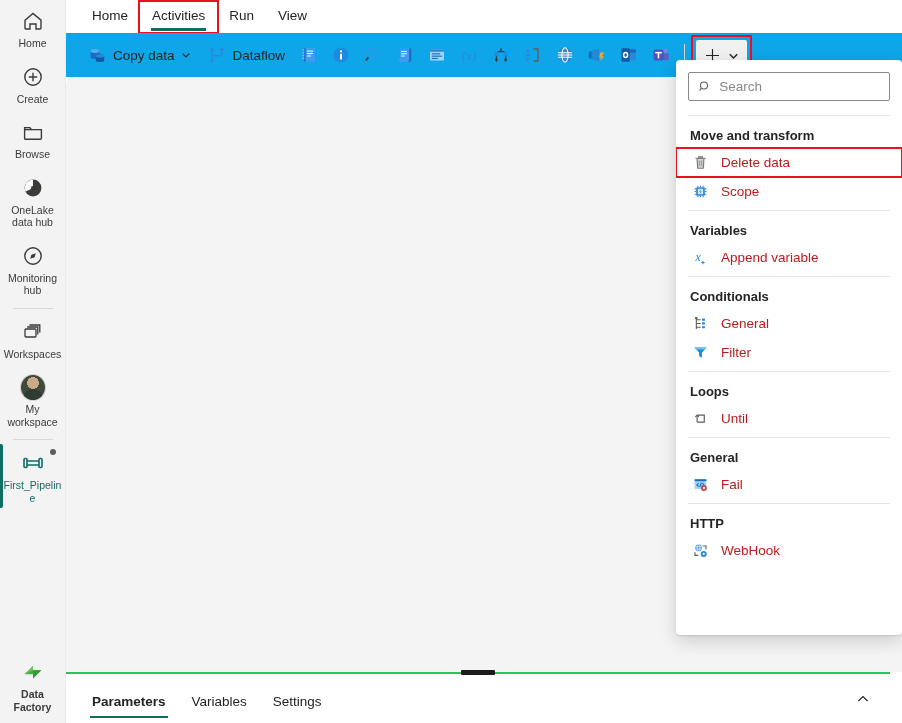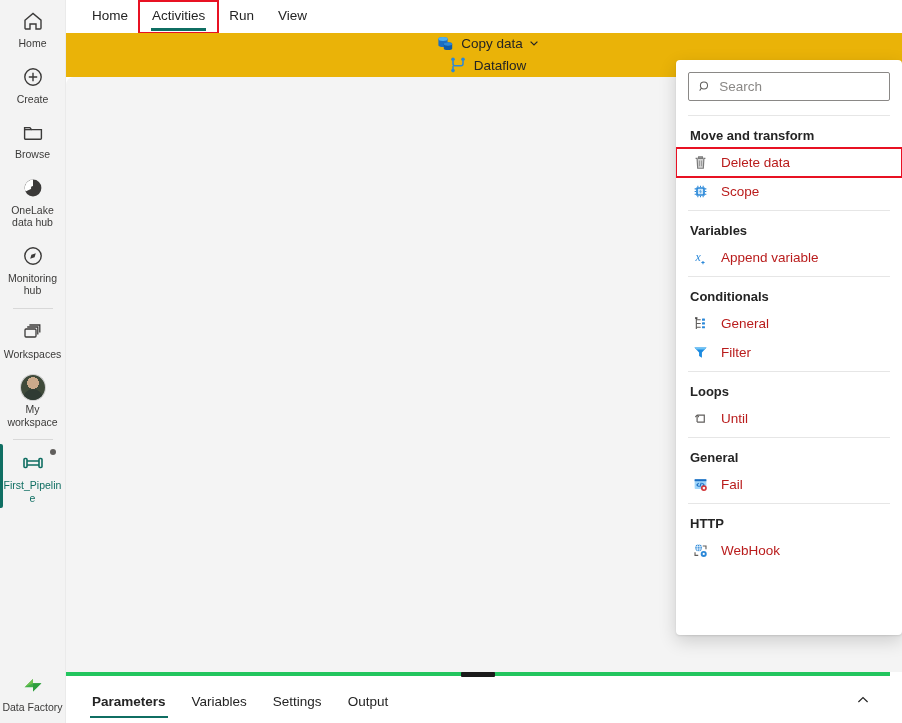--- a/index.html
+++ b/index.html
@@ -39,41 +39,41 @@
   }
   #avatar {
     width: 27px; height: 27px; border-radius: 50%;
     background: radial-gradient(circle at 50% 32%, #caa98a 0 28%, #3f4a3a 29% 100%);
     border: 1px solid #cfcfcf; overflow: hidden; position: relative;
   }
   #avatar::after {
     content:""; position:absolute; left:50%; top:58%; width:20px; height:18px;
     transform: translateX(-50%); border-radius: 10px 10px 0 0; background:#2f3b33;
   }
-  #rail-bottom { margin-top: auto; padding-bottom: 10px; }
+  #rail-bottom { margin-top: auto; padding-bottom: 10px; font-weight: bold; }
 
   
   #menubar {
     position: absolute; left: 66px; top: 0; right: 0; height: 33px;
     background: #fff; display: flex; align-items: center; padding-left: 14px; gap: 0;
   }
   .menu-tab {
     position: relative; font-size: 13.5px; color: #242424; padding: 6px 12px 9px;
     cursor: pointer; white-space: nowrap;
   }
   .menu-tab.active::after {
     content: ""; position: absolute; left: 11px; right: 11px; bottom: 1px;
     height: 2.5px; background: #0f6e62;
   }
   .hl-box { outline: 2.5px solid #e81123; outline-offset: 0; }
 
   
   #toolbar {
     position: absolute; left: 66px; top: 33px; right: 0; height: 44px;
-    background: #eab308; display: flex; align-items: center; gap: 2px; padding: 0 8px 0 14px; flex-direction: column;
+    background: #0ea5e9; display: flex; align-items: center; gap: 2px; padding: 0 8px 0 14px;
   }
   .tb-btn {
     display: flex; align-items: center; gap: 6px; height: 32px; padding: 0 7px;
     border-radius: 4px; cursor: pointer; font-size: 13.5px; color: #242424; white-space: nowrap;
   }
   .tb-ico { width: 20px; height: 20px; display: flex; align-items: center; justify-content: center; flex: 0 0 20px; }
   .tb-ico svg { display: block; }
   .tb-icon-only { padding: 0 5px; }
   .chev { width: 10px; height: 10px; flex: 0 0 10px; }
   .tb-divider { width: 1px; height: 22px; background: #d6d6d6; margin: 0 6px; }
@@ -114,21 +114,21 @@
     display: flex; align-items: center; gap: 11px; padding: 4px 14px; height: 29px;
     cursor: pointer; position: relative; font-size: 13.5px; color: #b91c1c;
   }
   .fly-ico { width: 20px; height: 20px; flex: 0 0 20px; display: flex; align-items: center; justify-content: center; }
   .fly-ico svg { display: block; }
   .fly-hl { outline: 2.5px solid #e81123; outline-offset: -1px; }
 
   
   #bottom {
     position: absolute; left: 66px; right: 12px; bottom: 0; height: 51px;
-    background: #fff; border-top: 4px solid #22c55e; z-index: 30;
+    background: #fff; border-top: 2px solid #22c55e; z-index: 30;
   }
   #grabber {
     position: absolute; left: 50%; top: -4px; transform: translateX(-50%);
     width: 34px; height: 5px; background: #1b1b1b; border-radius: 1px;
   }
   #bottom-tabs { display: flex; align-items: flex-end; height: 100%; padding-left: 14px; gap: 2px; }
   .btab {
     position: relative; font-size: 13.5px; color: #242424; padding: 13px 12px 14px; cursor: pointer;
   }
   .btab.active { font-weight: bold; }
@@ -587,23 +587,20 @@
     <div id="bottom-tabs">
       <div class="btab active">
         <span>Parameters</span>
       </div>
       <div class="btab">
         <span>Variables</span>
       </div>
       <div class="btab">
         <span>Settings</span>
       </div>
-      <div class="btab">
-        <span>Output</span>
-      </div>
     </div>
     <div id="collapse-btn">
       <svg width="14" height="14" viewBox="0 0 14 14" fill="none" stroke="#242424" stroke-width="1.2">
         <path d="M2.4 9 7 4.6 11.6 9"></path>
       </svg>
     </div>
   </div>
 
 </div>
 

